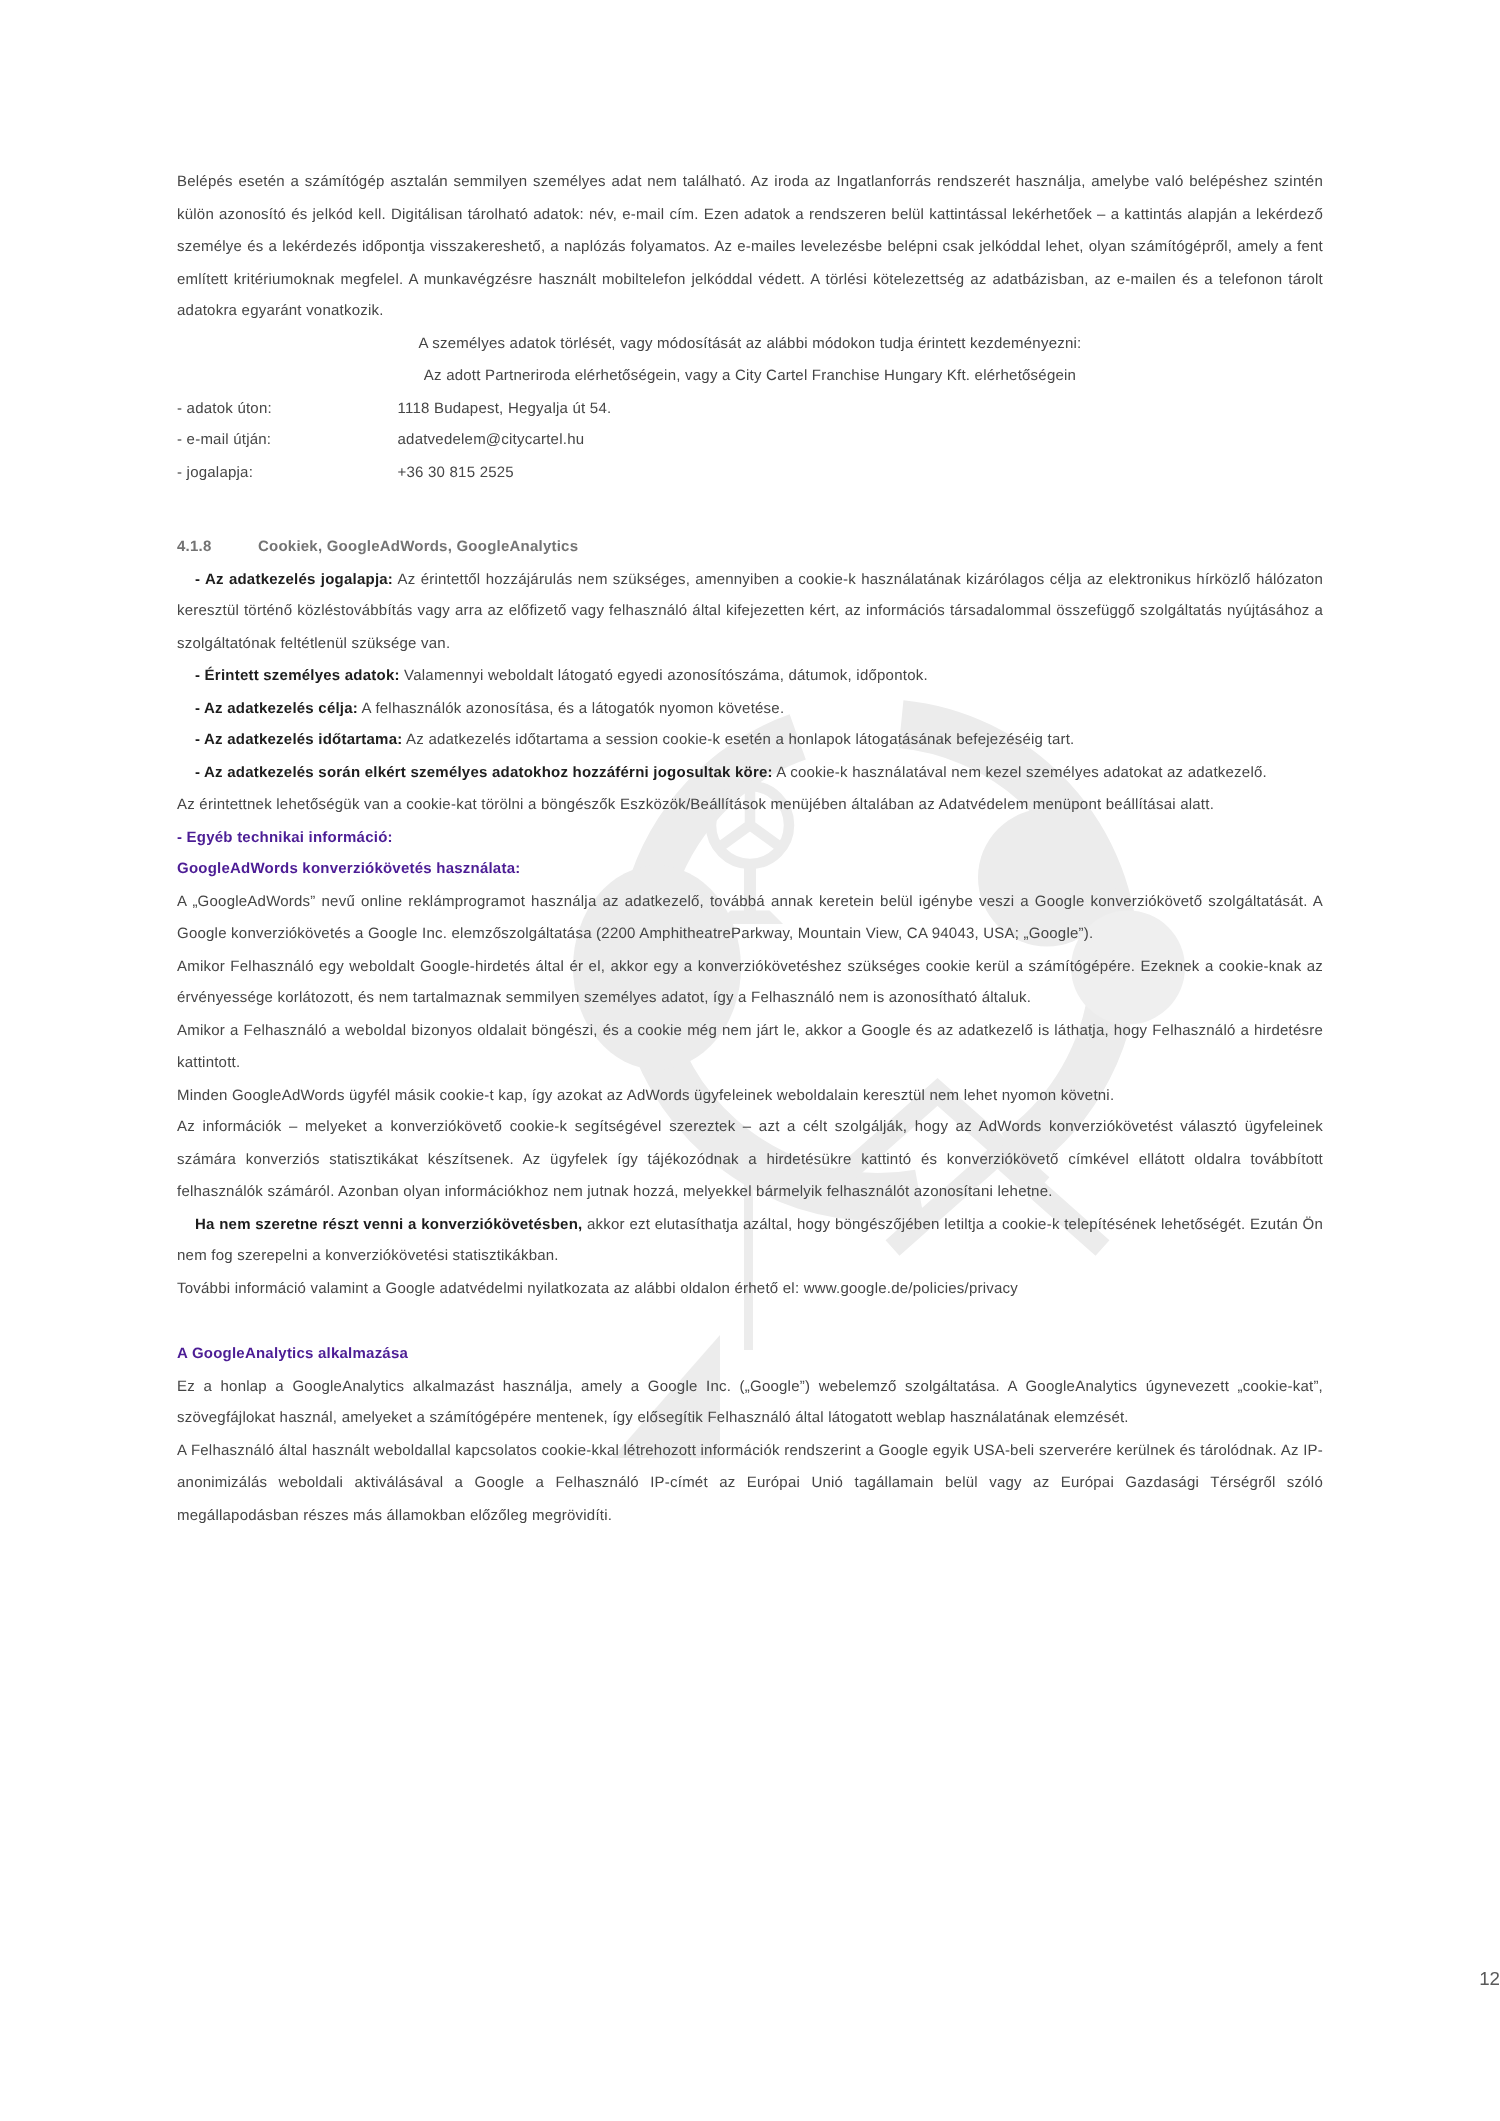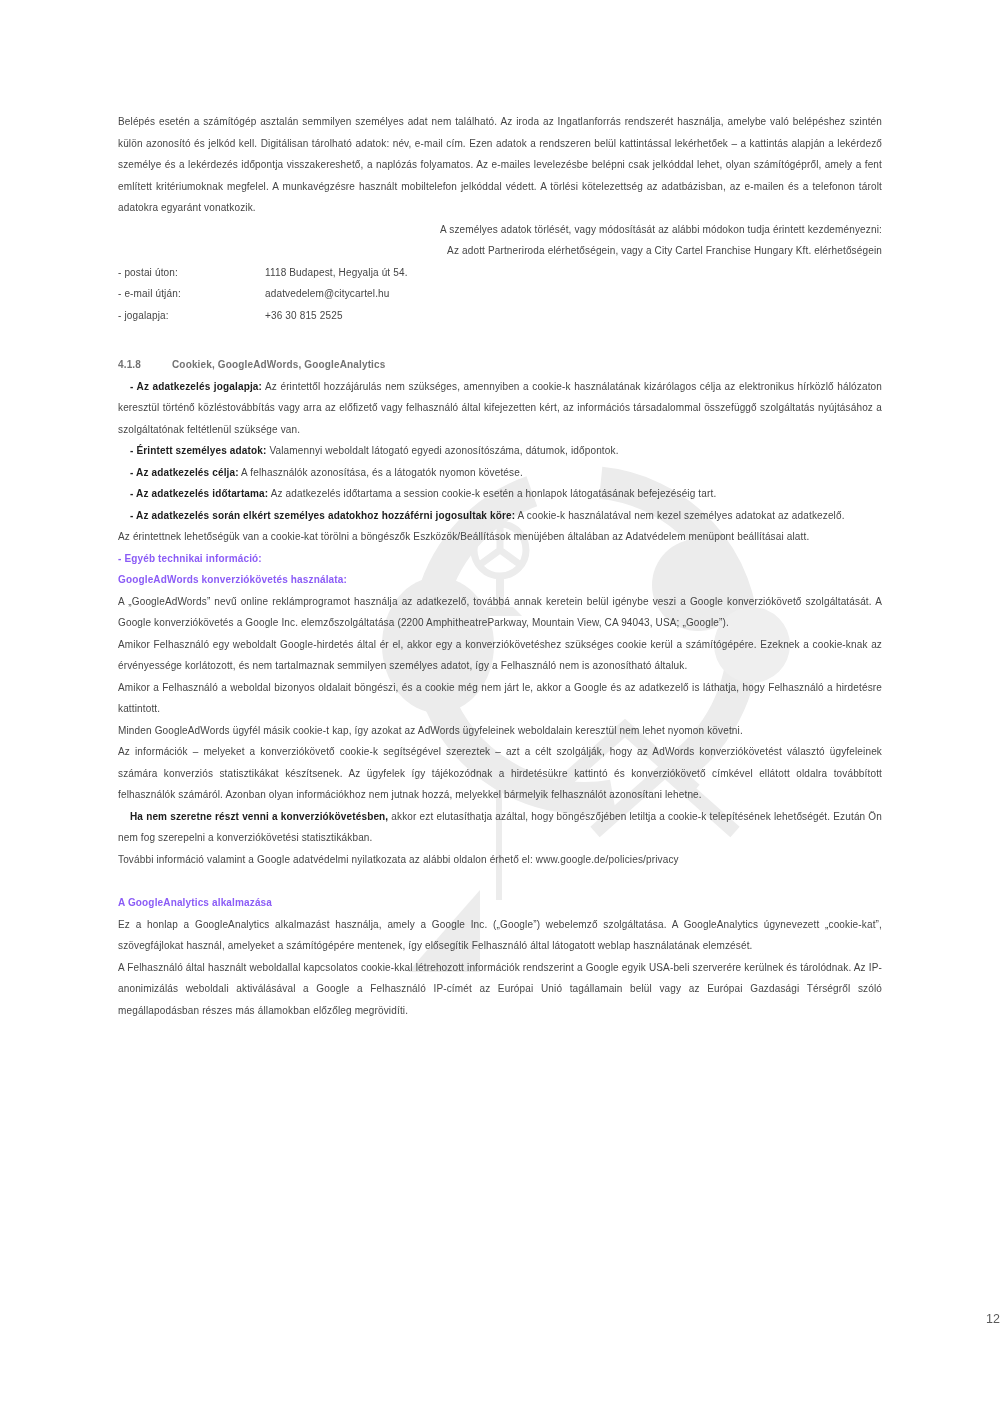--- a/index.html
+++ b/index.html
@@ -10,28 +10,28 @@
     font-family:"Liberation Sans","DejaVu Sans",sans-serif;
     overflow:hidden;
   }
   .content{
     position:absolute;left:118px;top:111px;width:764px;
     font-size:10px;line-height:21.5px;letter-spacing:0.15px;
     color:#454545;z-index:1;
   }
   .content p{margin:0;}
   .para{text-align:justify;}
-  .plain-line{text-align:right;}
+  .plain-line{text-align:center;}
   .lead{font-weight:700;color:#1d1d1d;margin-left:12px;}
   .contact-row{display:flex;text-align:left;}
   .contact-label{flex:0 0 147px;}
   .contact-value{flex:1 1 auto;}
   .heading-numbered{font-weight:700;color:#737373;text-align:left;padding-top:6px;}
   .h-num{display:inline-block;width:54px;}
-  .bold-line{font-weight:700;color:#8b5cf6;text-align:left;}
+  .bold-line{font-weight:700;color:#4c1d95;text-align:left;}
   .spacer{height:22px;}
   .footer{
     position:absolute;top:1312px;left:0;width:100%;
     text-align:right;font-size:12.5px;color:#5a5a5a;z-index:1;
   }
   .watermark{position:absolute;left:360px;top:450px;z-index:0;}
   .wm-fill{fill:#ececec;}
   .wm-fill-soft{fill:#efefef;}
   .wm-stroke{fill:none;stroke:#ececec;}
 </style>
@@ -55,21 +55,21 @@
     <path class="wm-stroke" d="M235 382 L305 320 L375 382" stroke-width="14"></path>
     <rect class="wm-fill" x="136" y="312" width="6" height="138"></rect>
     <polygon class="wm-fill" points="48,522 120,440 120,522"></polygon>
   </svg>
 
   <div class="content">
       <p class="para">Belépés esetén a számítógép asztalán semmilyen személyes adat nem található. Az iroda az Ingatlanforrás rendszerét használja, amelybe való belépéshez szintén külön azonosító és jelkód kell. Digitálisan tárolható adatok: név, e-mail cím. Ezen adatok a rendszeren belül kattintással lekérhetőek – a kattintás alapján a lekérdező személye és a lekérdezés időpontja visszakereshető, a naplózás folyamatos. Az e-mailes levelezésbe belépni csak jelkóddal lehet, olyan számítógépről, amely a fent említett kritériumoknak megfelel. A munkavégzésre használt mobiltelefon jelkóddal védett. A törlési kötelezettség az adatbázisban, az e-mailen és a telefonon tárolt adatokra egyaránt vonatkozik.</p>
       <p class="plain-line">A személyes adatok törlését, vagy módosítását az alábbi módokon tudja érintett kezdeményezni:</p>
       <p class="plain-line">Az adott Partneriroda elérhetőségein, vagy a City Cartel Franchise Hungary Kft. elérhetőségein</p>
       <div class="contact-row">
-        <span class="contact-label">- postai úton:</span>
+        <span class="contact-label">- adatok úton:</span>
         <span class="contact-value">1118 Budapest, Hegyalja út 54.</span>
       </div>
       <div class="contact-row">
         <span class="contact-label">- e-mail útján:</span>
         <span class="contact-value">adatvedelem@citycartel.hu</span>
       </div>
       <div class="contact-row">
         <span class="contact-label">- jogalapja:</span>
         <span class="contact-value">+36 30 815 2525</span>
       </div>

